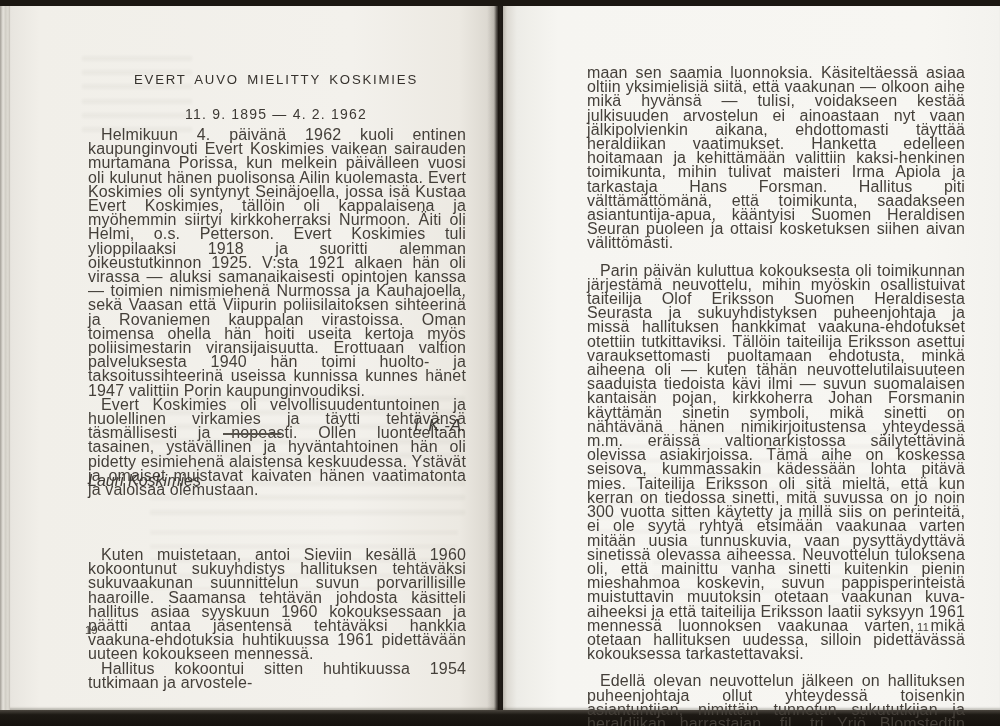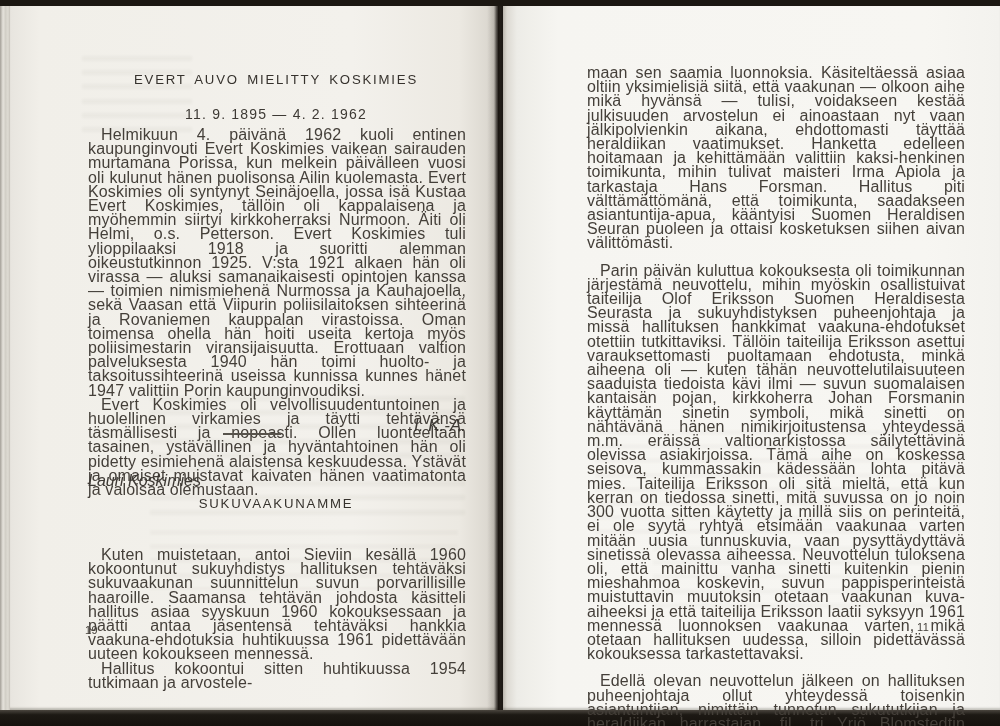--- a/index.html
+++ b/index.html
@@ -64,21 +64,20 @@
     <p>Helmikuun 4. päivänä 1962 kuoli entinen kaupunginvouti Evert Koskimies vaikean sairauden murtamana Porissa, kun melkein päivälleen vuosi oli kulunut hänen puolisonsa Ailin kuolemasta. Evert Koskimies oli syntynyt Seinäjoella, jossa isä Kustaa Evert Koskimies, tällöin oli kappalaisena ja myöhemmin siirtyi kirkkoherraksi Nurmoon. Äiti oli Helmi, o.s. Petterson. Evert Koskimies tuli ylioppilaaksi 1918 ja suoritti alemman oikeustutkinnon 1925. V:sta 1921 alkaen hän oli virassa — aluksi samanaikaisesti opintojen kanssa — toimien nimismiehenä Nurmossa ja Kauhajoella, sekä Vaasan että Viipurin poliisilaitoksen sihteerinä ja Rovaniemen kauppalan virastoissa. Oman toimensa ohella hän hoiti useita kertoja myös poliisimestarin viransijaisuutta. Erottuaan valtion palveluksesta 1940 hän toimi huolto- ja taksoitussihteerinä useissa kunnissa kunnes hänet 1947 valittiin Porin kaupunginvoudiksi.</p>
     <p>Evert Koskimies oli velvollisuudentuntoinen ja huolellinen virkamies ja täytti tehtävänsä täsmällisesti ja nopeasti. Ollen luonteeltaan tasainen, ystävällinen ja hyväntahtoinen hän oli pidetty esimiehenä alaistensa keskuudessa. Ystävät ja omaiset muistavat kaivaten hänen vaatimatonta ja valoisaa olemustaan.</p>
   </div>
 
   <div class="col sig" style="left:78px;top:396px;width:378px">I. K.-A.</div>
 
   <div class="rule" style="left:213px;top:427px;width:58px"></div>
 
   <div class="col author" style="left:78px;top:452px;width:378px">Lauri Koskimies</div>
 
-  <div class="col h-title" style="left:78px;top:476px;width:376px">SUKUVAAKUNAMME</div>
 
   <div class="col body-text" style="left:78px;top:528px;width:378px">
     <p>Kuten muistetaan, antoi Sieviin kesällä 1960 kokoontunut sukuyhdistys hallituksen tehtäväksi sukuvaakunan suunnittelun suvun porvarillisille haaroille. Saamansa tehtävän johdosta käsitteli hallitus asiaa syyskuun 1960 kokouksessaan ja päätti antaa jäsentensä tehtäväksi hankkia vaakuna-ehdotuksia huhtikuussa 1961 pidettävään uuteen kokoukseen mennessä.</p>
     <p>Hallitus kokoontui sitten huhtikuussa 1954 tutkimaan ja arvostele-</p>
   </div>
 
   <div class="pgnum" style="left:75px;top:618px">19</div>
 </div>
 
 <div class="page page-right">

